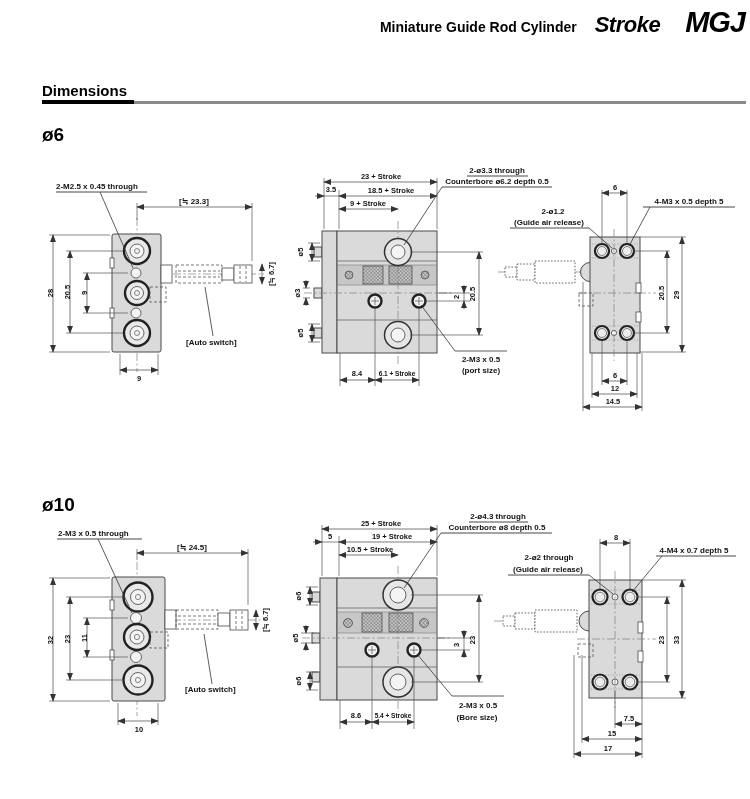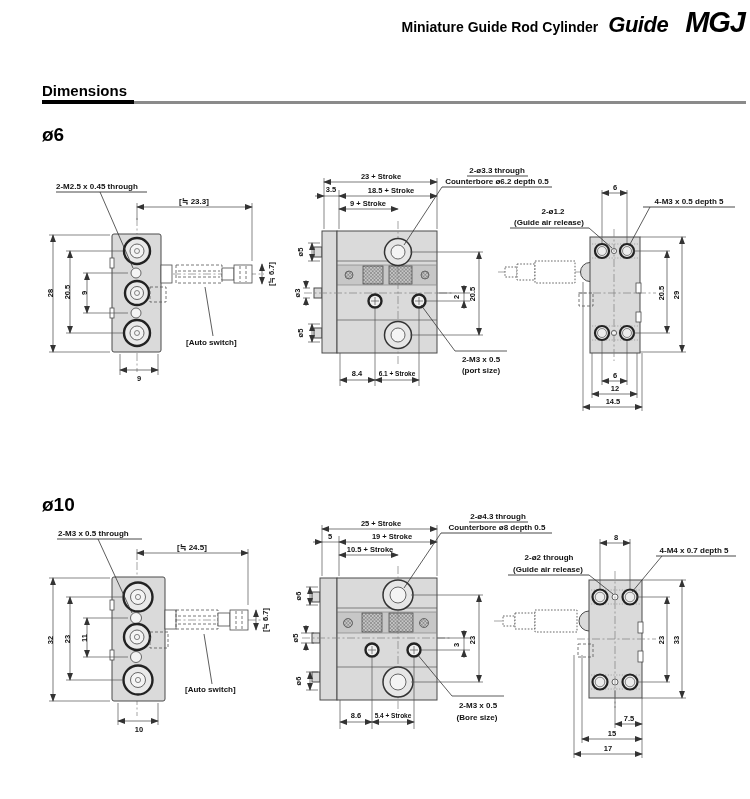--- a/index.html
+++ b/index.html
@@ -1,17 +1,17 @@
 <!DOCTYPE html>
 <html><head>
 <meta charset="utf-8">
 <style>
   html,body{margin:0;padding:0;background:#fff;}
   body{width:750px;height:799px;position:relative;font-family:"Liberation Sans","DejaVu Sans",sans-serif;color:#000;overflow:hidden;}
-  .hdr{position:absolute;top:6px;right:5px;display:flex;align-items:baseline;gap:10px;white-space:nowrap;}
+  .hdr{position:absolute;top:6px;right:5px;display:flex;align-items:baseline;gap:18px;white-space:nowrap;}
   .hdr-sub{font-size:14px;font-weight:bold;}
   .hdr-series{font-style:italic;font-weight:bold;font-size:22px;letter-spacing:-0.5px;}
   .hdr-model{font-style:italic;font-weight:bold;font-size:29px;letter-spacing:-1px;margin-left:7px;}
   .rule{position:absolute;left:42px;top:101px;width:704px;height:3px;background:#8a8a8a;}
   .rule-black{position:absolute;left:42px;top:100px;width:92px;height:4px;background:#000;}
   .dim-title{position:absolute;left:42px;top:82px;font-size:15px;font-weight:bold;}
   .size-label{position:absolute;left:42px;font-weight:bold;font-size:19px;}
   .s6{top:124px;} .s10{top:494px;}
   svg{position:absolute;left:0;top:0;}
   svg text{font-family:"Liberation Sans","DejaVu Sans",sans-serif;font-size:7.5px;font-weight:bold;fill:#111;}
@@ -34,21 +34,21 @@
   .band{fill:#c7c7c7;stroke:#666;stroke-width:0.5;}
   .hatchrect{fill:url(#hatch);stroke:#444;stroke-width:0.7;}
   .leader{stroke:#333;stroke-width:0.8;fill:none;}
   .ul{stroke:#333;stroke-width:0.9;fill:none;}
 </style>
 </head>
 <body>
 
 <div class="hdr">
   <span class="hdr-sub">Miniature Guide Rod Cylinder</span>
-  <span class="hdr-series">Guide</span>
+  <span class="hdr-series">Stroke</span>
   <span class="hdr-model">MGJ</span>
 </div>
 <div class="dim-title">Dimensions</div>
 <div class="rule"></div>
 <div class="rule-black"></div>
 <div class="size-label s6">ø6</div>
 <div class="size-label s10">ø10</div>
 
 <svg width="750" height="799" viewBox="0 0 750 799">
 <defs>

